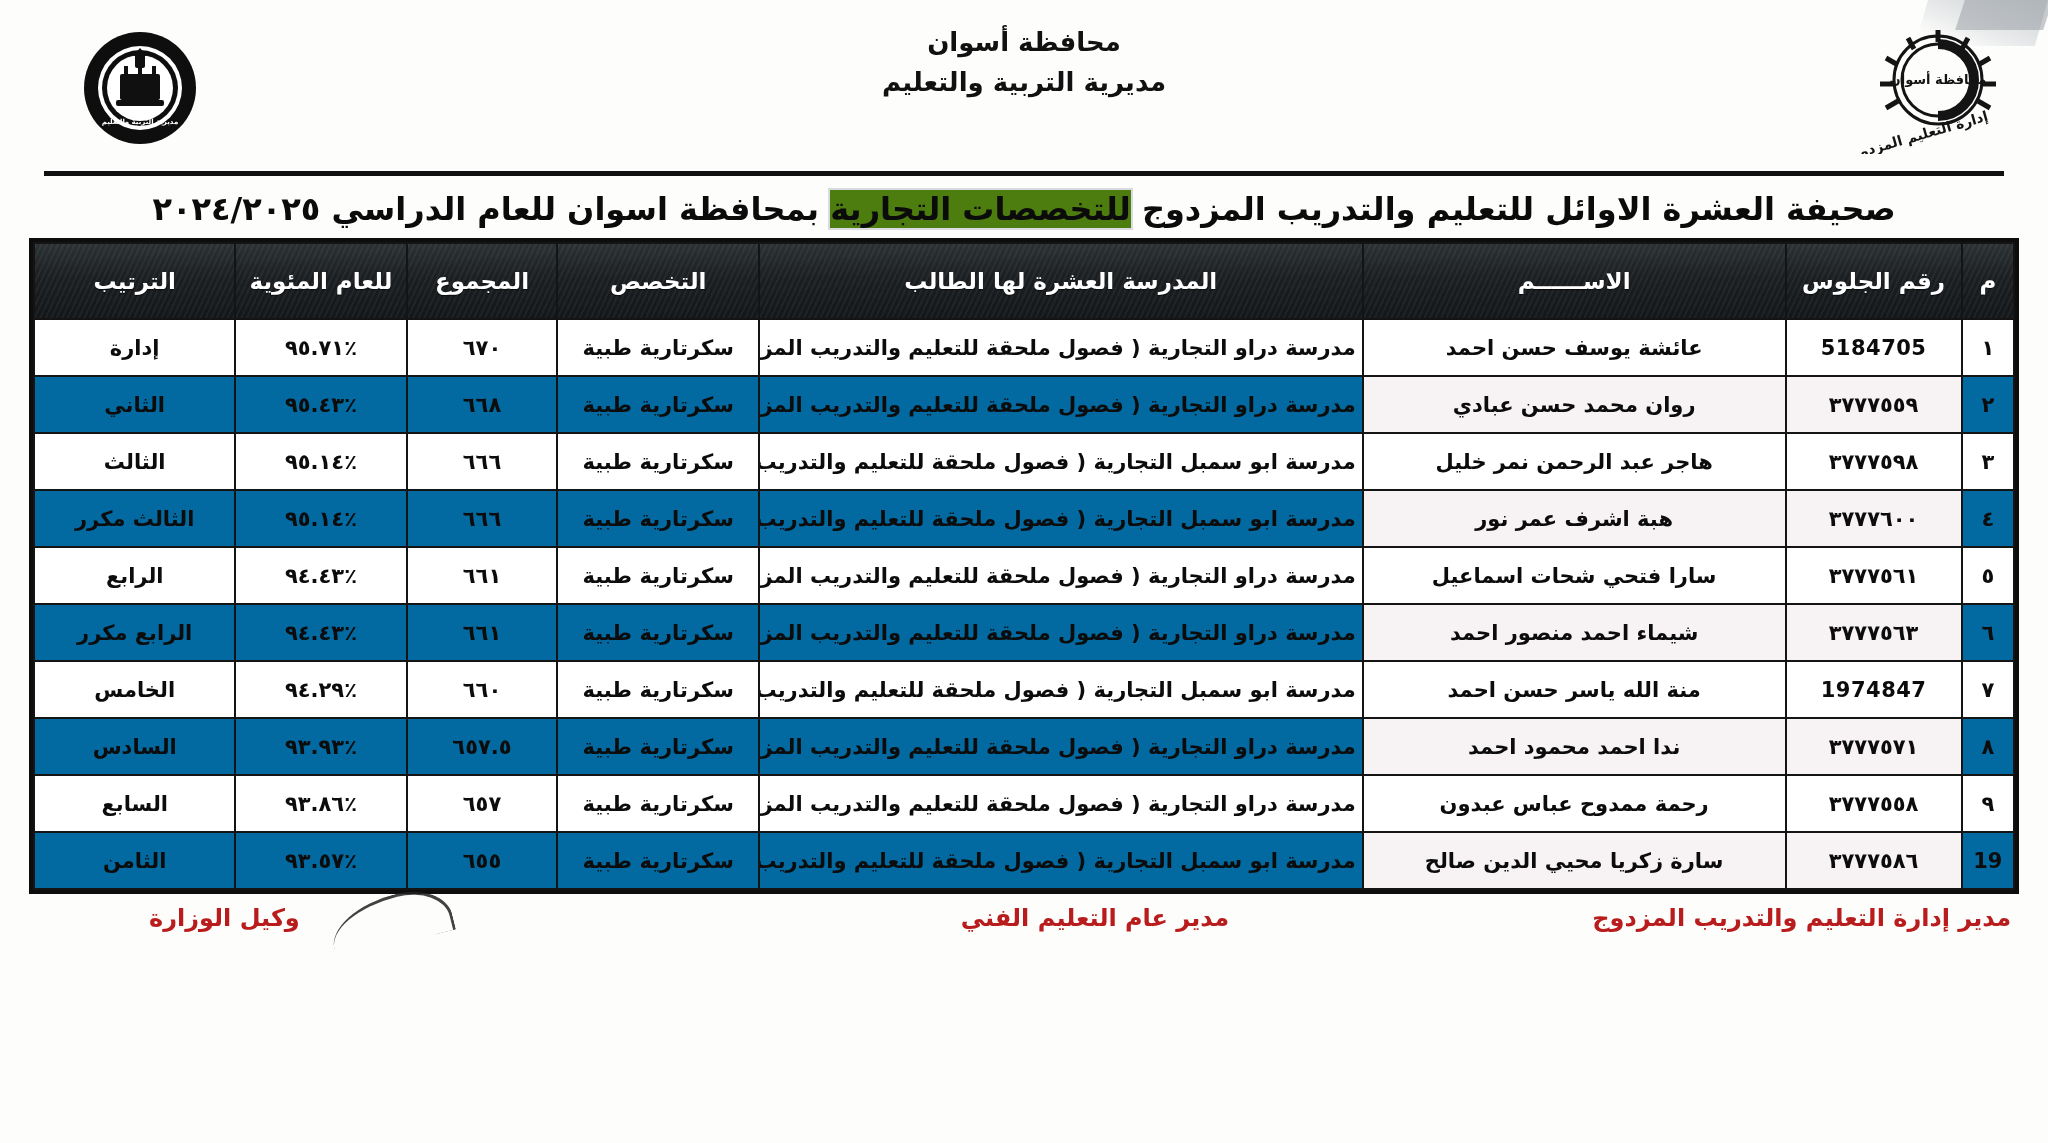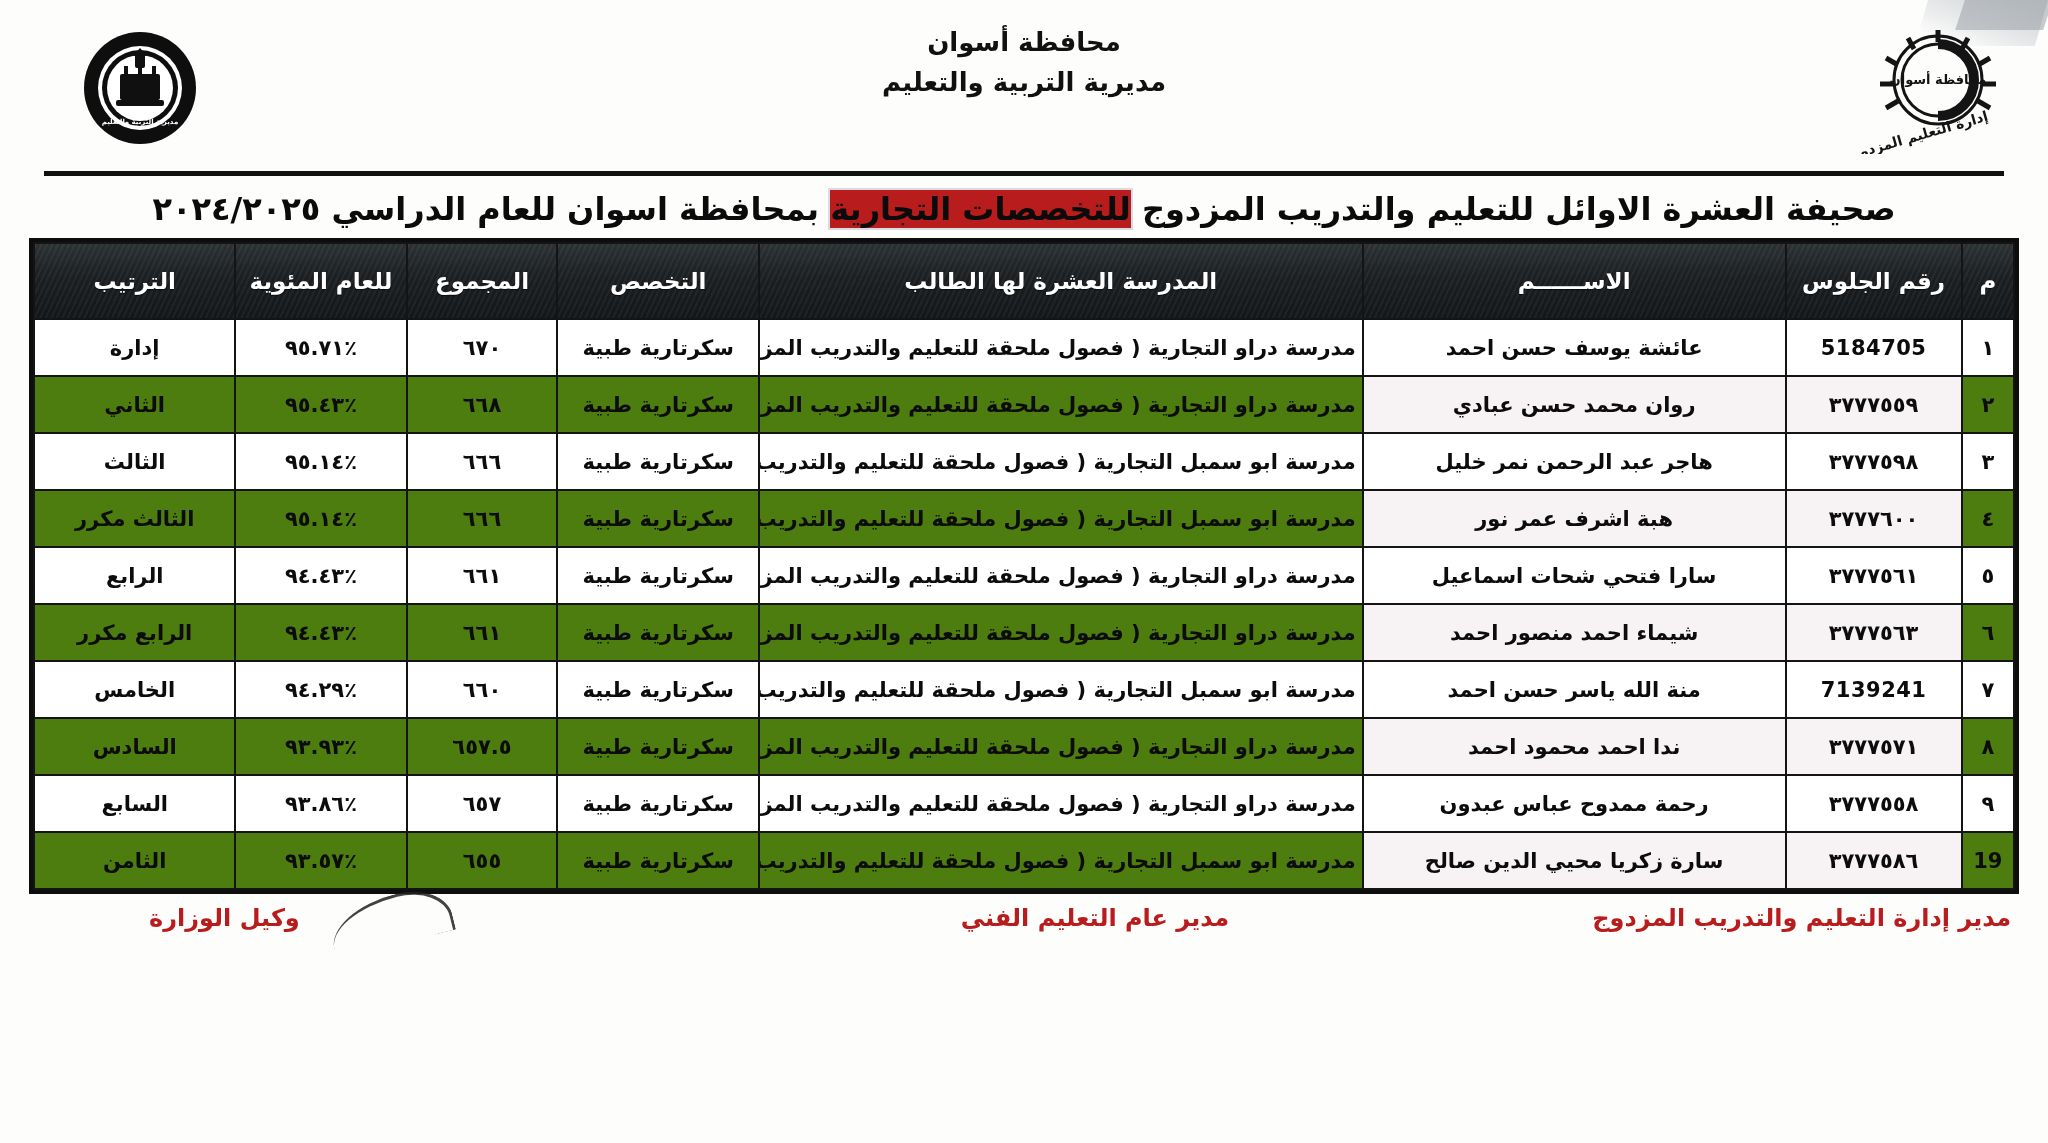--- a/index.html
+++ b/index.html
@@ -89,21 +89,21 @@
     margin: 14px 0 10px 0;
     text-align: center;
     font-size: 32px;
     font-weight: 700;
     color: #0b0b0b;
     white-space: nowrap;
     direction: rtl;
     letter-spacing: 0px;
   }
   .doc-title .hl {
-    background: #b91c1c;
+    background: #4d7c0f;
     box-shadow: 0 0 0 2px #d9dbe0;
   }
 
   
   .table-wrap {
     width: 1990px;
     margin: 0 auto;
     border: 4px solid #0d0d0d;
     box-sizing: border-box;
     background: #fff;
@@ -131,21 +131,21 @@
     background:
       repeating-linear-gradient(115deg, rgba(255,255,255,.045) 0 2px, rgba(0,0,0,0) 2px 5px),
       linear-gradient(180deg, #2c3134 0%, #1b1f22 45%, #141719 100%);
     color: #ffffff;
     font-size: 23px;
     text-shadow: 0 1px 1px rgba(0,0,0,.7);
     line-height: 1.15;
     white-space: normal;
   }
   table.main tbody tr { height: 57px; }
-  table.main tbody tr.alt td { background: #4d7c0f; }
+  table.main tbody tr.alt td { background: #0369a1; }
   table.main tbody tr td { background: #ffffff; }
   table.main tbody tr.alt td.c-seat,
   table.main tbody tr.alt td.c-name { background: #f7f2f4; }
 
   
   col.w-idx    { width: 52px; }
   col.w-seat   { width: 175px; }
   col.w-name   { width: 420px; }
   col.w-school { width: 600px; }
   col.w-major  { width: 200px; }
@@ -341,21 +341,21 @@
             <td class="c-seat">٣٧٧٧٥٦٣</td>
             <td class="c-name">شيماء احمد منصور احمد</td>
             <td class="c-school">مدرسة دراو التجارية ( فصول ملحقة للتعليم والتدريب المزدوج)</td>
             <td class="c-major">سكرتارية طبية</td>
             <td class="c-total">٦٦١</td>
             <td class="c-pct">٪٩٤.٤٣</td>
             <td class="c-rank">الرابع مكرر</td>
           </tr>
           <tr>
             <td class="c-idx">٧</td>
-            <td class="c-seat">7139241</td>
+            <td class="c-seat">1974847</td>
             <td class="c-name">منة الله ياسر حسن احمد</td>
             <td class="c-school">مدرسة ابو سمبل  التجارية ( فصول ملحقة للتعليم والتدريب المزدوج)</td>
             <td class="c-major">سكرتارية طبية</td>
             <td class="c-total">٦٦٠</td>
             <td class="c-pct">٪٩٤.٢٩</td>
             <td class="c-rank">الخامس</td>
           </tr>
           <tr class="alt">
             <td class="c-idx">٨</td>
             <td class="c-seat">٣٧٧٧٥٧١</td>

